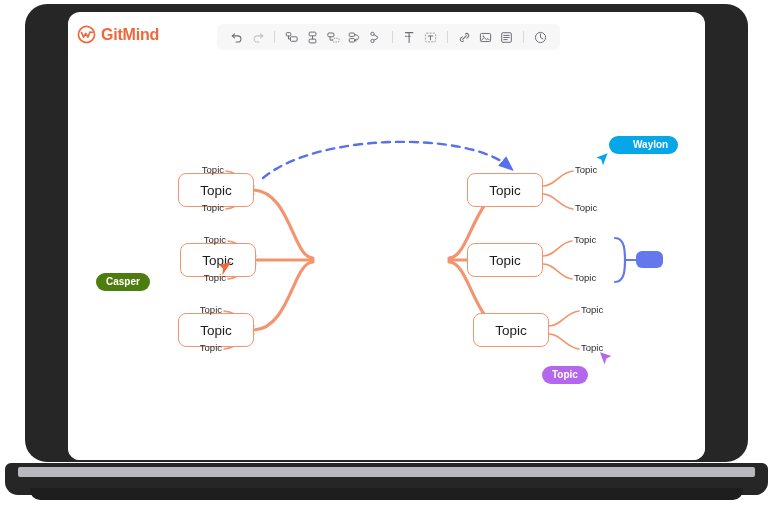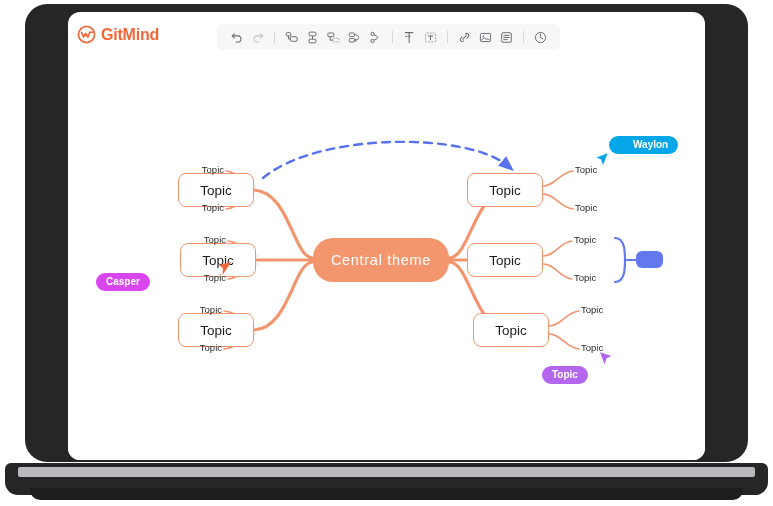--- a/index.html
+++ b/index.html
@@ -156,21 +156,21 @@
     position: absolute;
     border-radius: 11px;
     color: #ffffff;
     font-size: 10px;
     font-weight: bold;
     padding: 3px 10px 4px;
     line-height: 11px;
     white-space: nowrap;
   }
   .badge-waylon { background: #06a7e8; }
-  .badge-casper { background: #d946ef; }
+  .badge-casper { background: #4d7c0f; }
   .badge-kris   { background: #b467ec; }
   .cursor-arrow { position: absolute; }
 </style>
 </head>
 <body>
 
 <div id="root">
 
   <div class="laptop-lid"></div>
   <div class="laptop-base"></div>
@@ -342,23 +342,20 @@
           <path d="M481 266 C493 266 498 252 511 251" stroke-width="1.6"></path>
           <path d="M481 274 C493 274 498 288 511 289" stroke-width="1.6"></path>
         </g>
 
         <path d="M195 118 C250 72 400 72 440 106" fill="none" stroke="#5670ee" stroke-width="2.4" stroke-dasharray="8 6" stroke-linecap="round" marker-end="url(#relArrow)"></path>
 
         <path d="M547 178 C557 178 557 192 557 200 C557 208 557 222 547 222" fill="none" stroke="#6478ee" stroke-width="2.2" stroke-linecap="round"></path>
         <path d="M557 200 H568" stroke="#6478ee" stroke-width="2.2" stroke-linecap="round"></path>
       </svg>
 
-      <div class="node node-central" style="left:245px; top:178px; width:136px; height:44px;">
-        <span>Central  theme</span>
-      </div>
 
       <div class="node node-topic" style="left:110px; top:113px; width:76px; height:34px;">
         <span>Topic</span>
       </div>
       <div class="node node-topic" style="left:112px; top:183px; width:76px; height:34px;">
         <span>Topic</span>
       </div>
       <div class="node node-topic" style="left:110px; top:253px; width:76px; height:34px;">
         <span>Topic</span>
       </div>

